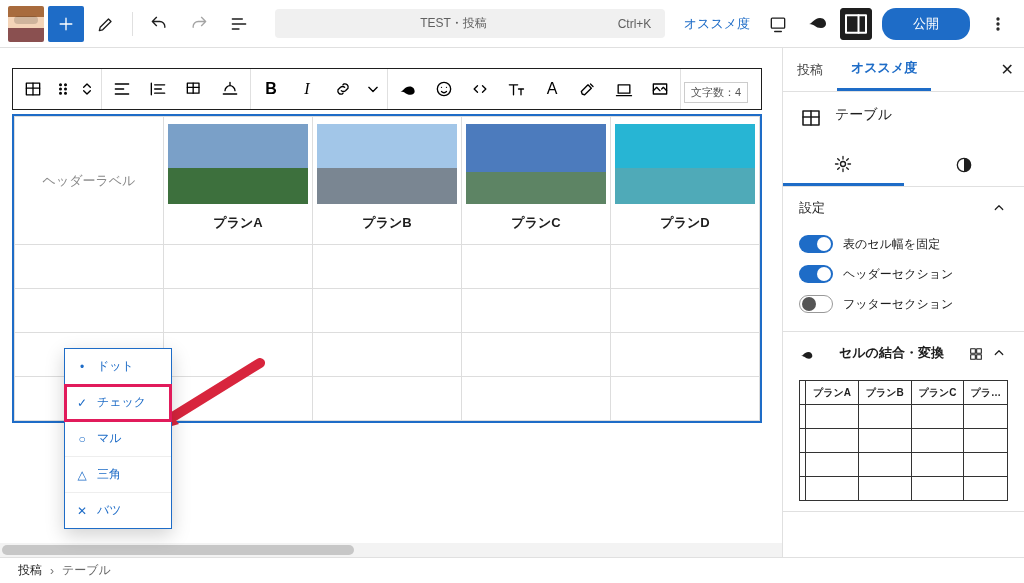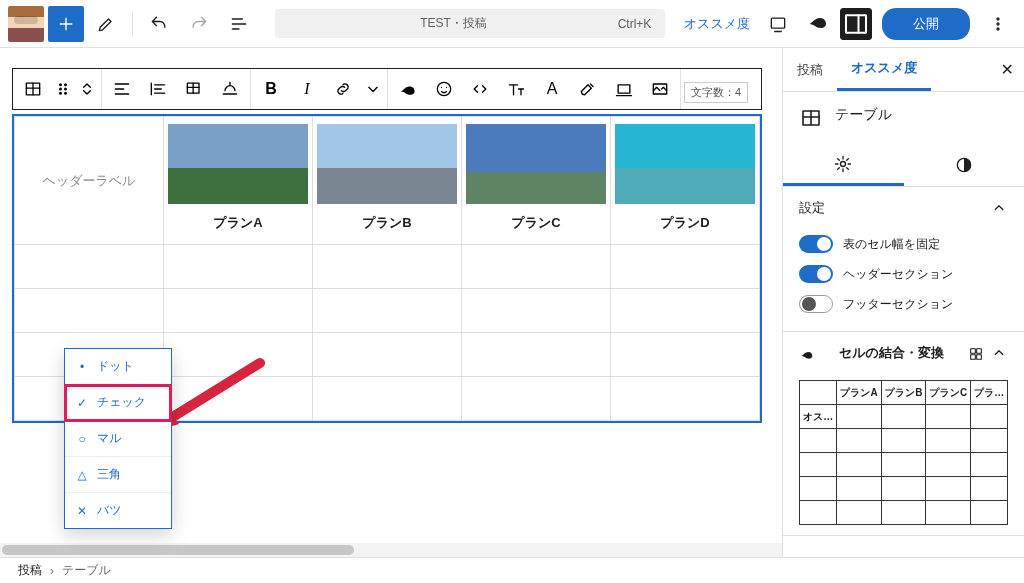--- a/index.html
+++ b/index.html
@@ -604,27 +604,20 @@
       <table class="sb-mini-table">
         <tbody>
             <tr>
           <th></th>
           <th>プランA</th>
           <th>プランB</th>
           <th>プランC</th>
           <th>プラ…</th>
         </tr>
         <tr>
-              <th>オス…</th>
-              <td></td>
-              <td></td>
-              <td></td>
-              <td></td>
-            </tr>
-        <tr>
               <th></th>
               <td></td>
               <td></td>
               <td></td>
               <td></td>
             </tr>
         <tr>
               <th></th>
               <td></td>
               <td></td>

